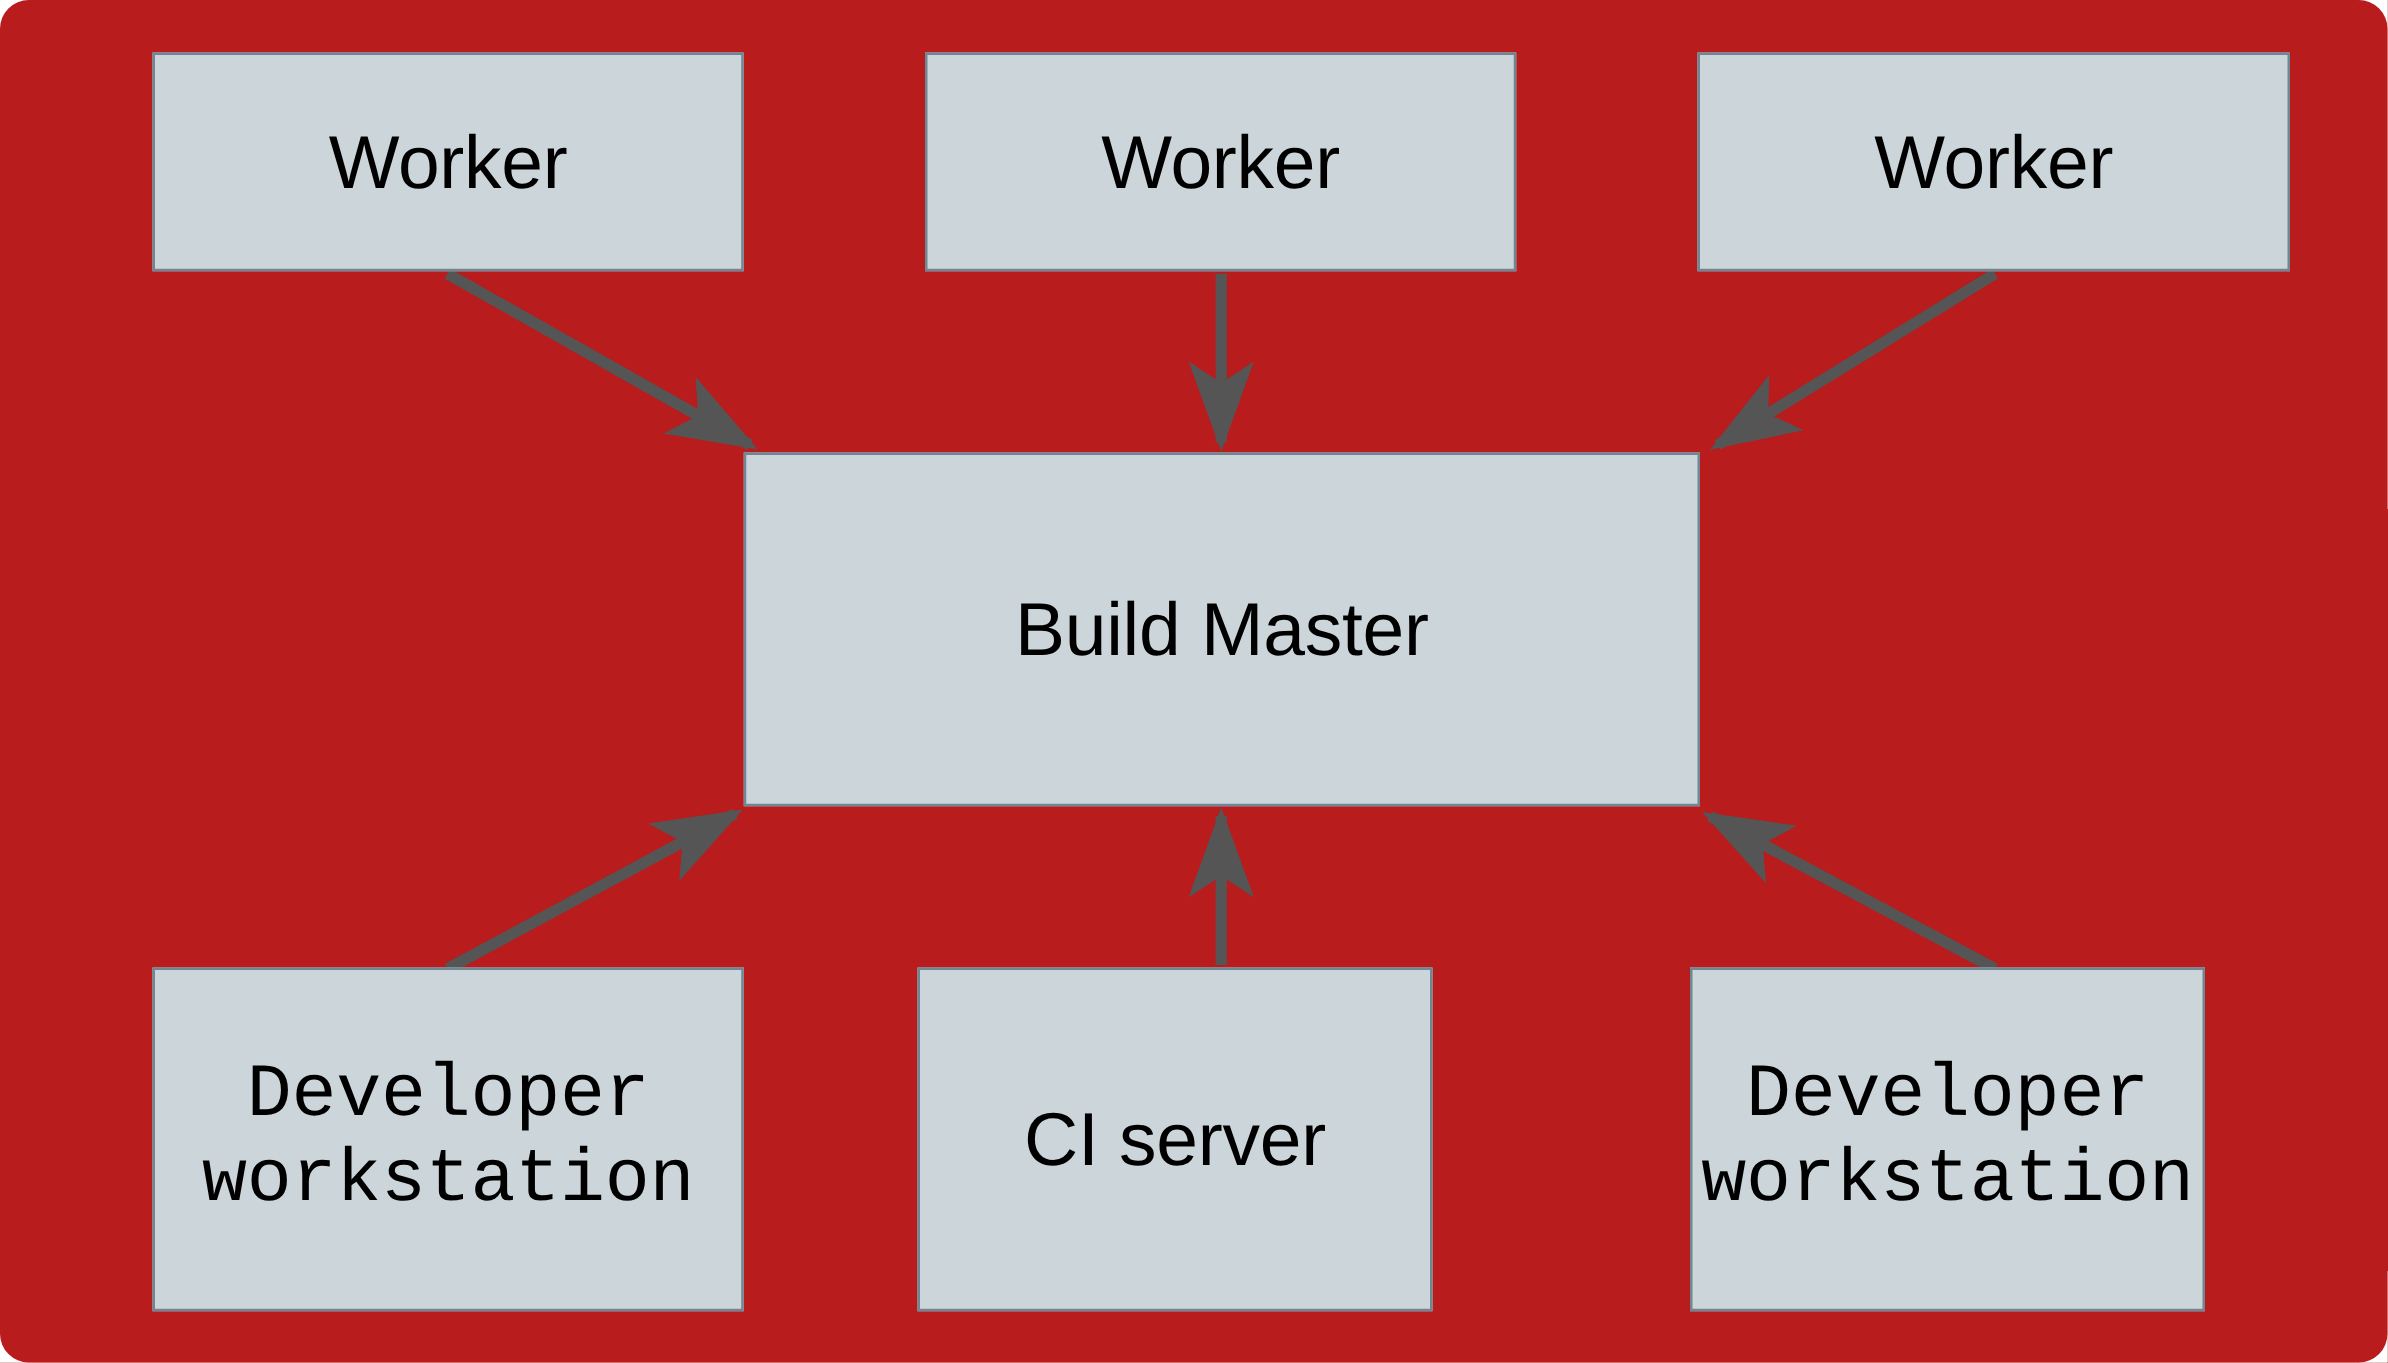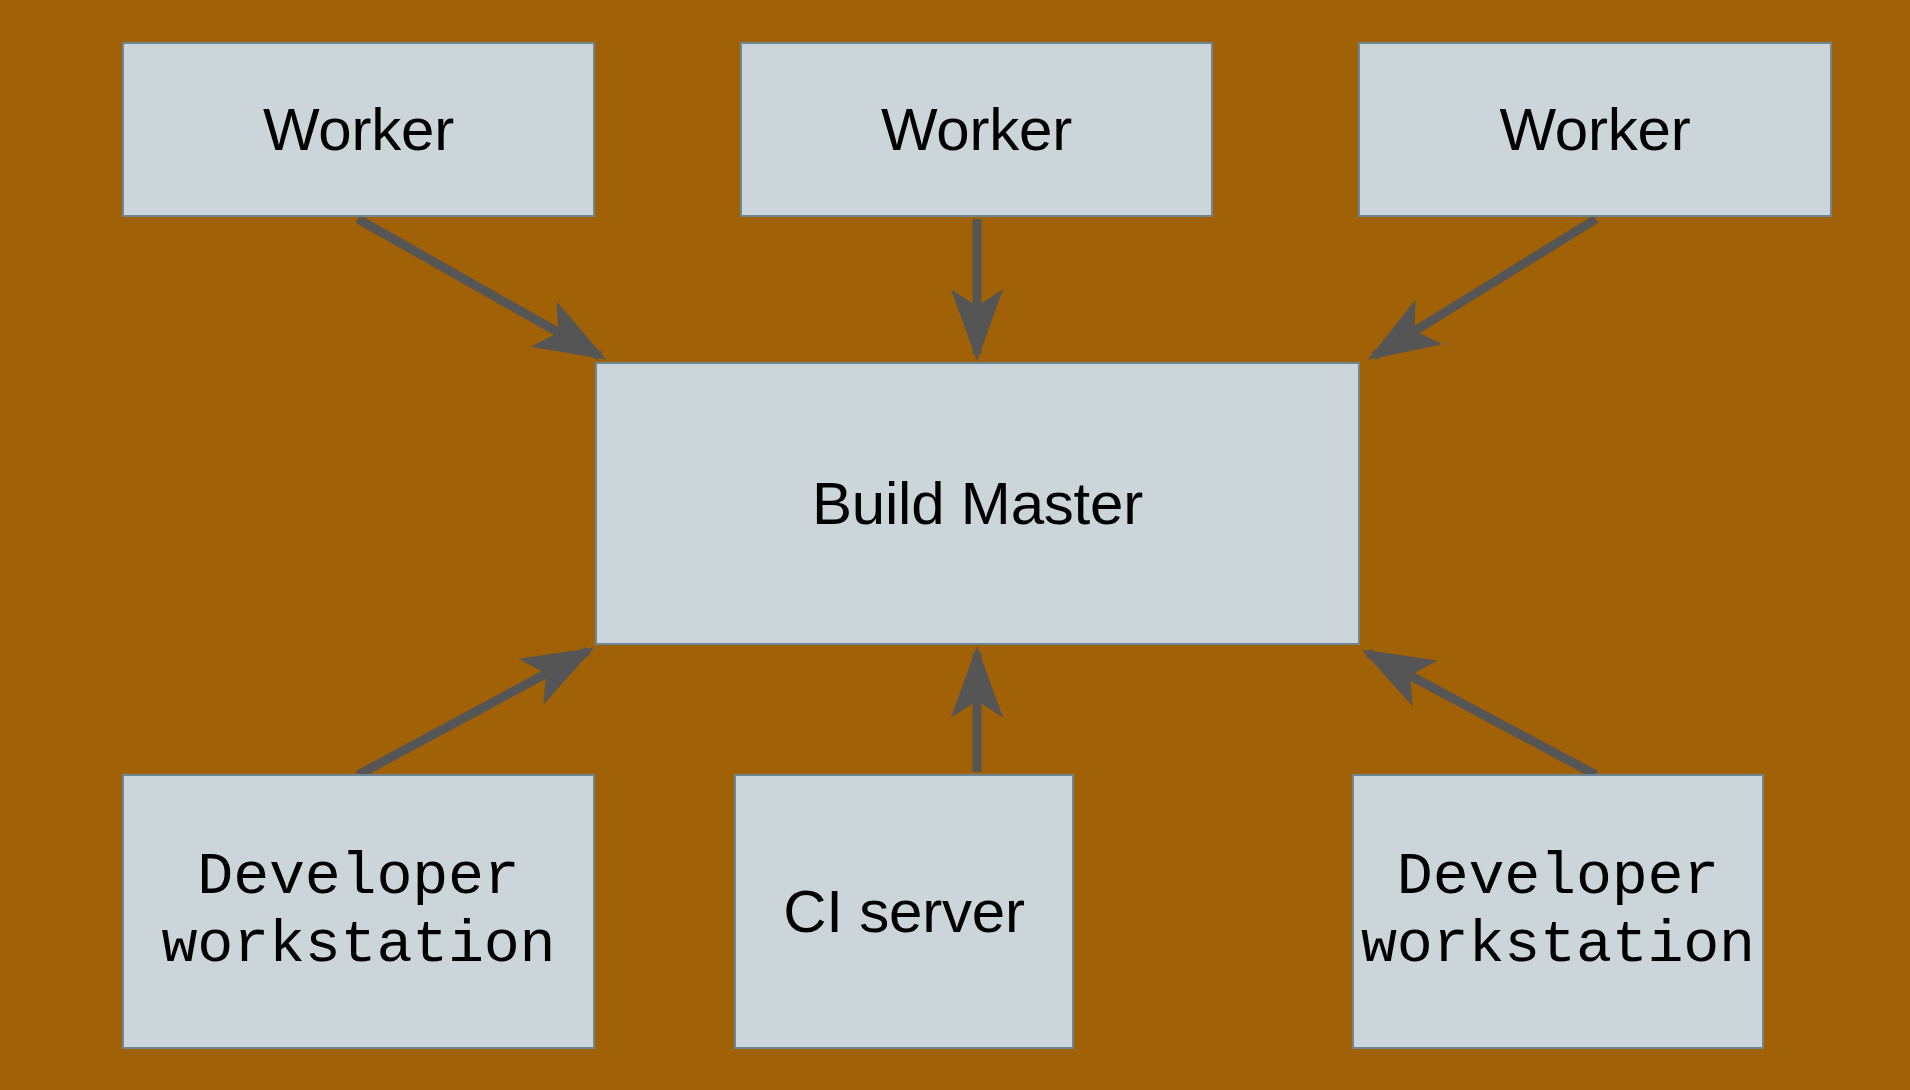--- a/index.html
+++ b/index.html
@@ -10,21 +10,22 @@
   body {
     width: 1910px;
     height: 1090px;
     font-family: "Liberation Sans", sans-serif;
     overflow: hidden;
   }
   #diagram-canvas {
     position: relative;
     width: 1910px;
     height: 1090px;
-    background: #a16207;
+    background: #b91c1c;
+    border-radius: 23px;
   }
   #edge-layer {
     position: absolute;
     left: 0;
     top: 0;
     width: 1910px;
     height: 1090px;
     pointer-events: none;
   }
   .node {
@@ -52,21 +53,21 @@
   
   #node-worker-1 { left: 122px;  top: 42px;  width: 473px; height: 175px; }
   #node-worker-2 { left: 740px;  top: 42px;  width: 473px; height: 175px; }
   #node-worker-3 { left: 1358px; top: 42px;  width: 474px; height: 175px; }
 
   
   #node-build-master { left: 595px; top: 362px; width: 765px; height: 283px; }
 
   
   #node-dev-left  { left: 122px;  top: 774px; width: 473px; height: 275px; }
-  #node-ci-server { left: 734px;  top: 774px; width: 340px; height: 275px; }
+  #node-ci-server { left: 734px;  top: 774px; width: 412px; height: 275px; }
   #node-dev-right { left: 1352px; top: 774px; width: 412px; height: 275px; }
 </style>
 </head>
 <body>
 
 <div id="diagram-canvas">
 
   <svg id="edge-layer" viewBox="0 0 1910 1090" width="1910" height="1090" xmlns="http://www.w3.org/2000/svg">
     <defs>
       <marker id="arrowhead" markerWidth="9" markerHeight="9" refX="7.2" refY="3.1" orient="auto" markerUnits="strokeWidth">

